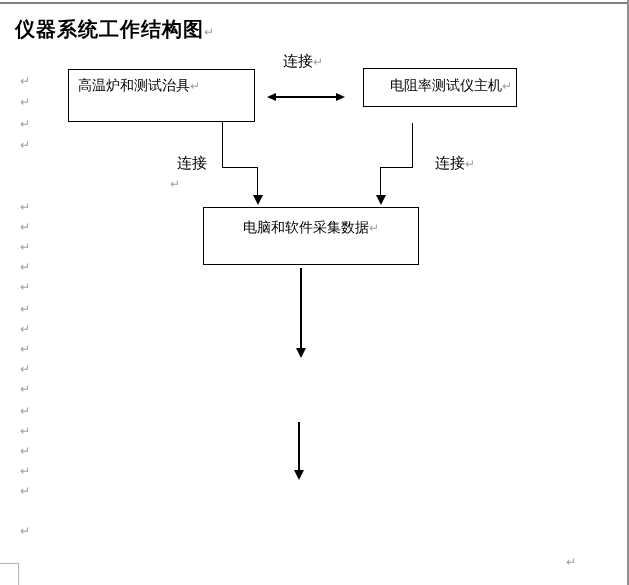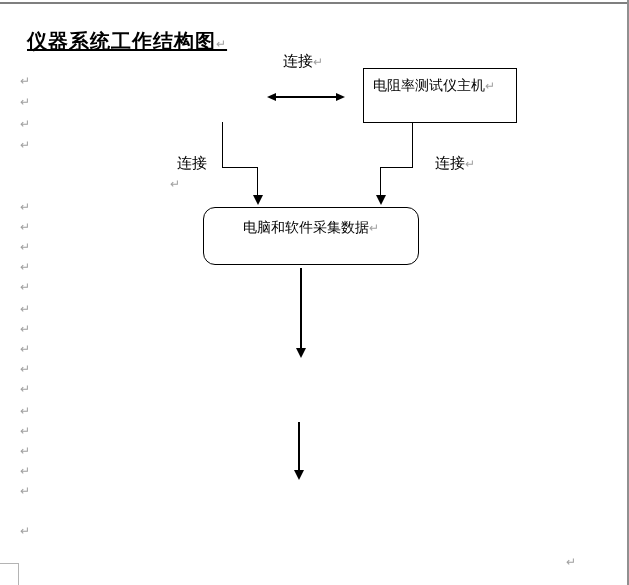--- a/index.html
+++ b/index.html
@@ -4,22 +4,22 @@
 <style>
   html,body{margin:0;padding:0;background:#ffffff;}
   .page{
     position:relative;width:629px;height:585px;background:#ffffff;
     font-family:"Liberation Sans",sans-serif;color:#000;overflow:hidden;
   }
   .hline,.vline{position:absolute;background:#000;}
   .border-top{position:absolute;left:0;top:2px;width:629px;height:2px;background:#7f7f7f;}
   .border-right{position:absolute;left:627px;top:0;width:2px;height:585px;background:#909090;}
   .title{
-    position:absolute;left:15px;top:16px;margin:12px;
-    font-size:20px;font-weight:bold;letter-spacing:1px;white-space:nowrap;text-decoration:underline;
+    position:absolute;left:15px;top:16px;margin:0;
+    font-size:20px;font-weight:bold;letter-spacing:1px;white-space:nowrap;
   }
   .fbox{
     position:absolute;border:1px solid #000;background:#fff;
     box-sizing:border-box;font-size:14px;line-height:23px;
     white-space:pre;overflow:hidden;
   }
   .fbox .btext{white-space:pre-line;}
   .label{position:absolute;font-size:15px;white-space:nowrap;}
   .mark{color:#a0a0a0;font-size:12px;font-weight:normal;line-height:1;}
   .mark.abs{position:absolute;}
@@ -36,41 +36,42 @@
 
 <div class="page">
 
   <div class="border-top"></div>
   <div class="border-right"></div>
 
   <h1 class="title"><span>仪器系统工作结构图</span><span class="mark">↵</span></h1>
 
   <div class="label" style="left:283px;top:52px;"><span>连接</span><span class="mark">↵</span></div>
 
+  <div class="fbox" style="left:68px;top:69px;width:187px;height:53px;padding:4px 0 0 9px;"><span class="btext">高温炉和测试治具</span><span class="mark">↵</span></div>
 
-  <div class="fbox" style="left:363px;top:68px;width:154px;height:55px;padding:5px 0 0 9px;"><span class="btext">电阻率测试仪主机</span><span class="mark">↵</span></div>
+  <div class="fbox" style="left:363px;top:68px;width:154px;height:39px;padding:5px 0 0 26px;"><span class="btext">电阻率测试仪主机</span><span class="mark">↵</span></div>
 
   <div class="hline" style="left:276px;top:96px;width:61px;height:2px;"></div>
   <div class="ah-left" style="left:267px;top:93px;"></div>
   <div class="ah-right" style="left:336px;top:93px;"></div>
 
   <div class="vline" style="left:222px;top:122px;width:1px;height:46px;"></div>
   <div class="hline" style="left:222px;top:167px;width:36px;height:1px;"></div>
   <div class="vline" style="left:257px;top:167px;width:1px;height:29px;"></div>
   <div class="ah-down" style="left:253px;top:195px;"></div>
 
   <div class="vline" style="left:412px;top:123px;width:1px;height:45px;"></div>
   <div class="hline" style="left:380px;top:167px;width:33px;height:1px;"></div>
   <div class="vline" style="left:380px;top:167px;width:1px;height:29px;"></div>
   <div class="ah-down" style="left:376px;top:195px;"></div>
 
   <div class="label" style="left:177px;top:154px;"><span>连接</span></div>
   <div class="label" style="left:435px;top:154px;"><span>连接</span><span class="mark">↵</span></div>
 
-  <div class="fbox" style="left:203px;top:207px;width:216px;height:58px;padding-top:8px;text-align:center;border-radius:12px;"><span class="btext">电脑和软件采集数据</span><span class="mark">↵</span></div>
+  <div class="fbox" style="left:203px;top:207px;width:216px;height:58px;padding-top:8px;text-align:center;"><span class="btext">电脑和软件采集数据</span><span class="mark">↵</span></div>
 
   <div class="vline" style="left:300px;top:268px;width:2px;height:80px;"></div>
   <div class="ah-down" style="left:296px;top:348px;"></div>
 
 
   <div class="vline" style="left:298px;top:422px;width:2px;height:48px;"></div>
   <div class="ah-down" style="left:294px;top:470px;"></div>
 
 
   <div class="corner" style="left:0;top:563px;width:18px;height:1px;"></div>

